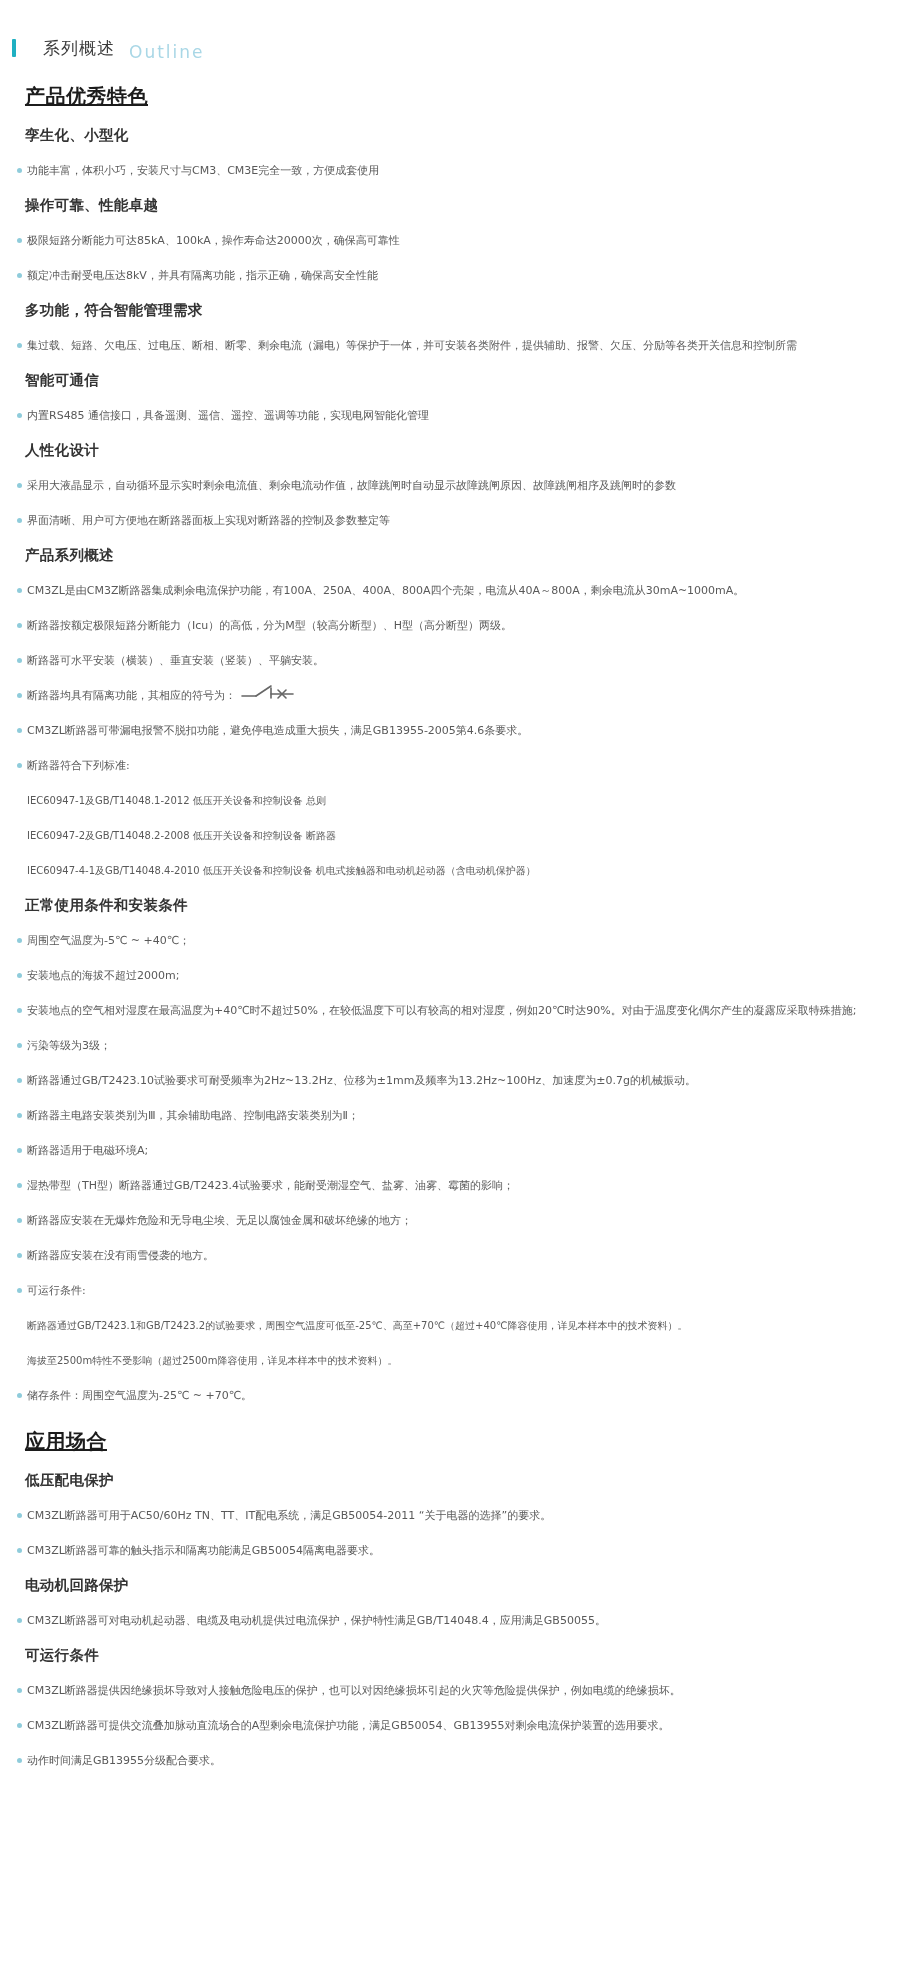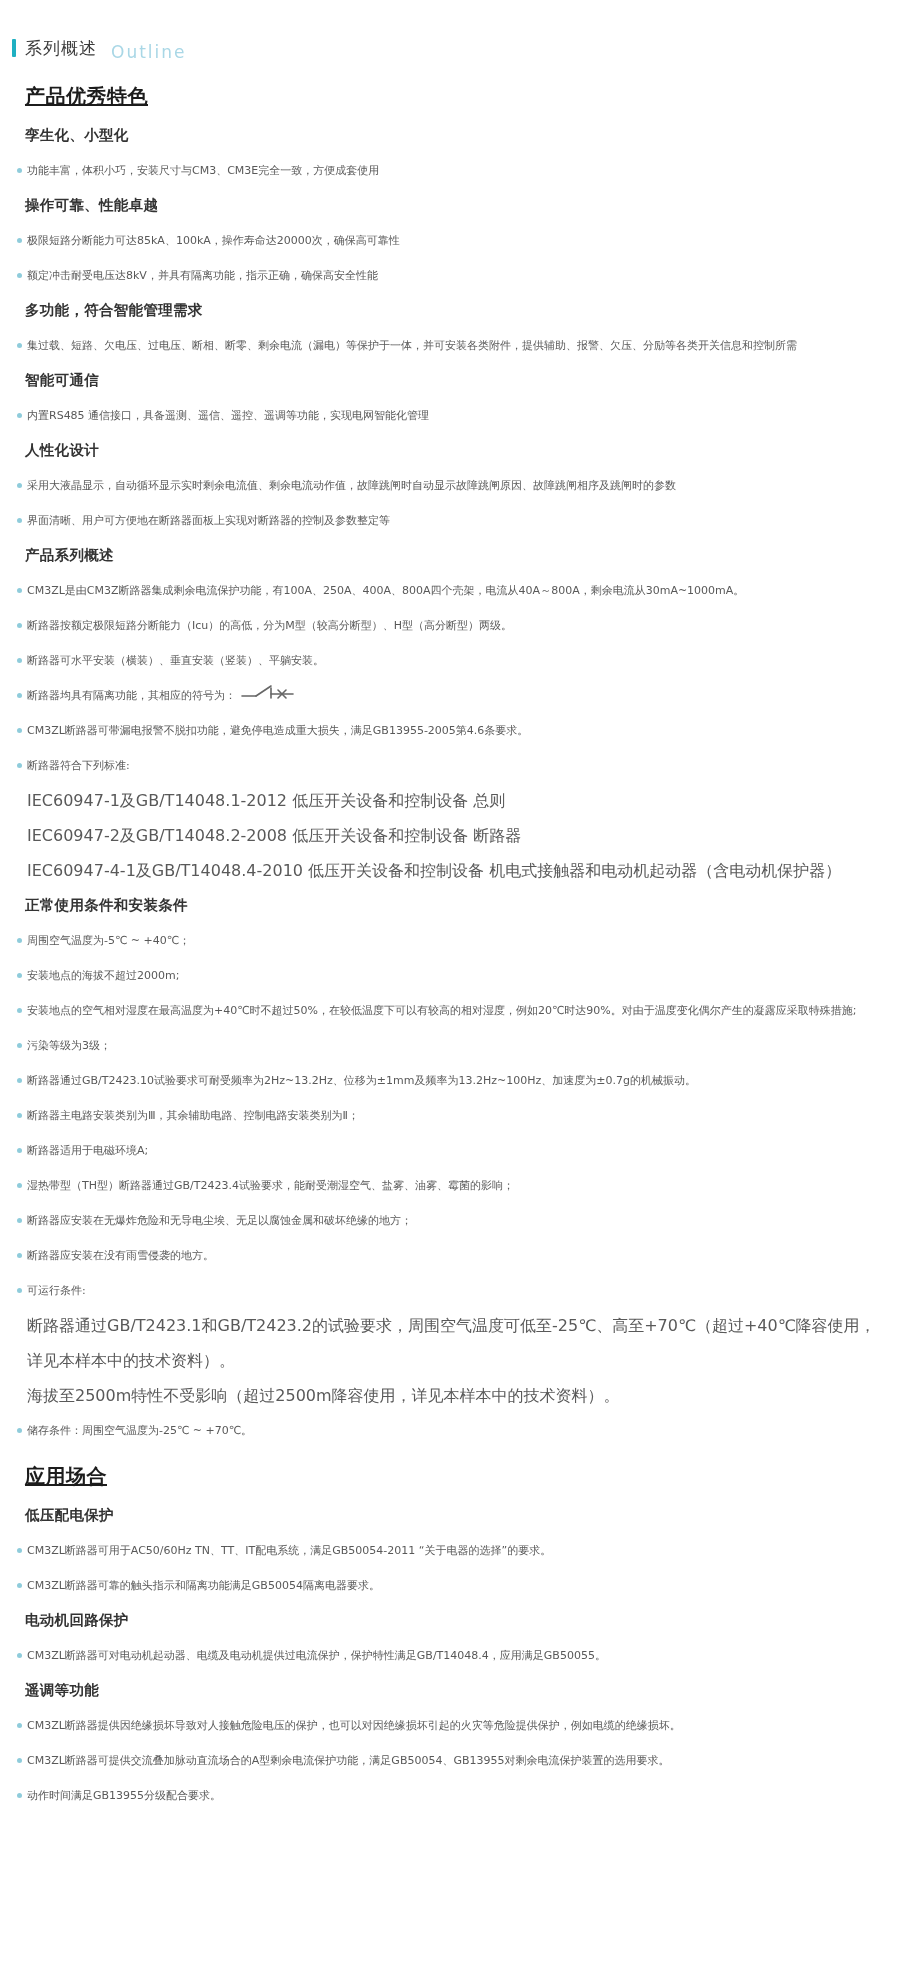--- a/index.html
+++ b/index.html
@@ -3,28 +3,28 @@
 <meta charset="utf-8">
 <style>
   html,body{margin:0;padding:0;background:#fff;}
   .page{
     width:900px;min-height:1963px;box-sizing:border-box;background:#fff;
     font-family:"DejaVu Sans","Liberation Sans",sans-serif;
     color:#595959;
   }
   .hdr{display:flex;align-items:center;padding:34px 0 0 12px;}
   .hdr-bar{width:4px;height:18px;background:var(--accent,#1fb0c2);border-radius:1px;flex:0 0 auto;}
-  .hdr-cn{font-size:17px;color:#3b3b3b;margin-left:9px;font-weight:500;letter-spacing:1px;}
+  .hdr-cn{font-size:17px;color:#3b3b3b;margin-left:27px;font-weight:500;letter-spacing:1px;}
   .hdr-en{font-size:17px;color:var(--en,#a9d7e6);margin-left:14px;letter-spacing:2px;margin-top:8px;}
   .doc{margin:14px 22px 0 17px;word-break:break-all;}
   .h1{font-size:20px;color:#1c1c1c;font-weight:700;margin:8px 0 2px;padding-left:8px;line-height:40px;letter-spacing:.5px;text-decoration:underline;}
   .h2{font-size:14.5px;color:#333;font-weight:700;margin:0;padding-left:8px;line-height:35px;letter-spacing:.3px;}
   .bullet{position:relative;padding-left:10px;line-height:35px;font-size:11px;margin:0;}
   .bullet::before{content:'';position:absolute;left:0;top:15px;width:5px;height:5px;border-radius:50%;background:var(--bullet,#8fccdb);}
-  .plain{padding-left:10px;line-height:35px;font-size:16px;margin:0;}
+  .plain{padding-left:10px;line-height:35px;font-size:10px;margin:0;}
   svg.iso{vertical-align:-4px;margin-left:4px;}
 </style>
 </head>
 <body>
 
 <div class="page" style="--accent: #1fb0c2; --en: #a9d7e6; --bullet: #8fccdb; color: rgb(89, 89, 89);">
   <div class="hdr">
     <span class="hdr-bar"></span>
     <span class="hdr-cn">系列概述</span>
     <span class="hdr-en">Outline</span>
@@ -76,18 +76,18 @@
       <div class="bullet"><span>可运行条件:</span></div>
       <div class="plain"><span>断路器通过GB/T2423.1和GB/T2423.2的试验要求，周围空气温度可低至-25℃、高至+70℃（超过+40℃降容使用，详见本样本中的技术资料）。</span></div>
       <div class="plain"><span>海拔至2500m特性不受影响（超过2500m降容使用，详见本样本中的技术资料）。</span></div>
       <div class="bullet"><span>储存条件：周围空气温度为-25℃ ~ +70℃。</span></div>
       <h2 class="h1"><span>应用场合</span></h2>
       <h3 class="h2"><span>低压配电保护</span></h3>
       <div class="bullet"><span>CM3ZL断路器可用于AC50/60Hz TN、TT、IT配电系统，满足GB50054-2011 “关于电器的选择”的要求。</span></div>
       <div class="bullet"><span>CM3ZL断路器可靠的触头指示和隔离功能满足GB50054隔离电器要求。</span></div>
       <h3 class="h2"><span>电动机回路保护</span></h3>
       <div class="bullet"><span>CM3ZL断路器可对电动机起动器、电缆及电动机提供过电流保护，保护特性满足GB/T14048.4，应用满足GB50055。</span></div>
-      <h3 class="h2"><span>遥调等功能</span></h3>
+      <h3 class="h2"><span>可运行条件</span></h3>
       <div class="bullet"><span>CM3ZL断路器提供因绝缘损坏导致对人接触危险电压的保护，也可以对因绝缘损坏引起的火灾等危险提供保护，例如电缆的绝缘损坏。</span></div>
       <div class="bullet"><span>CM3ZL断路器可提供交流叠加脉动直流场合的A型剩余电流保护功能，满足GB50054、GB13955对剩余电流保护装置的选用要求。</span></div>
       <div class="bullet"><span>动作时间满足GB13955分级配合要求。</span></div>
     </div>
 </div>
 
 </body></html>

